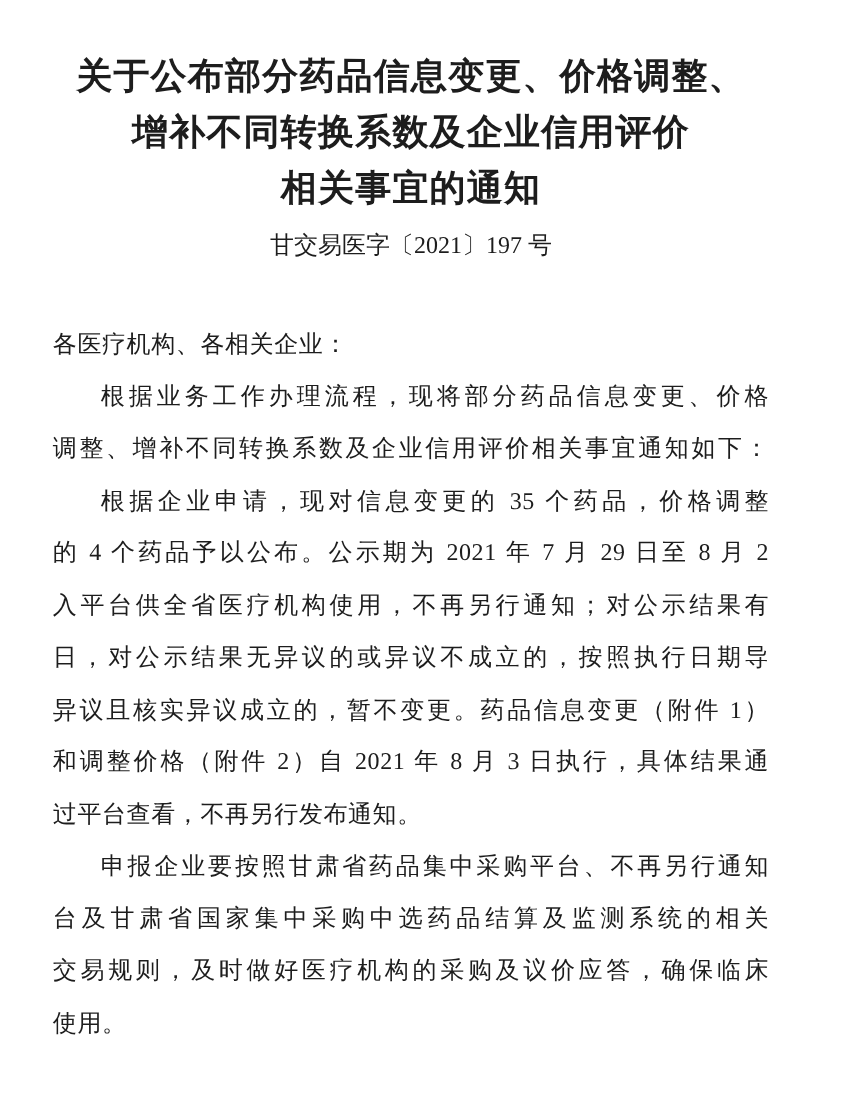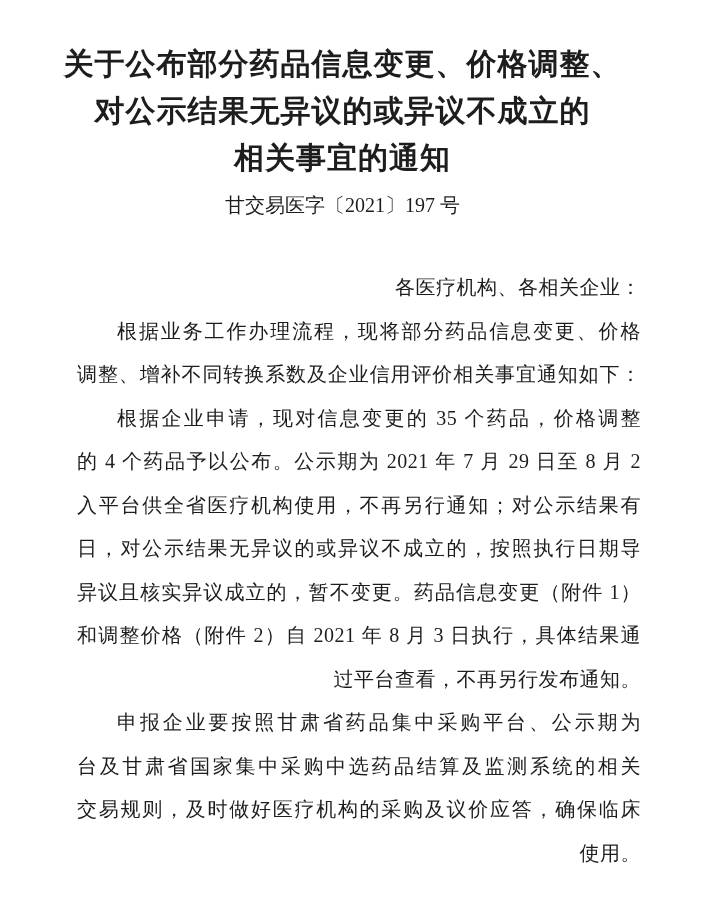--- a/index.html
+++ b/index.html
@@ -35,55 +35,54 @@
     text-align: center;
   }
   .body-text {
     margin-top: 45px;
     font-family: "Liberation Serif", "DejaVu Serif", serif;
     font-size: 20px;
     line-height: 43.5px;
     letter-spacing: 0.5px;
   }
   .line {
-    text-align: right;
+    text-align: left;
   }
   .line.indent {
     text-indent: 2em;
   }
   .line.stretch {
     text-align: justify;
     text-align-last: justify;
-    margin-left: 33px;
   }
   .line.heading {
     font-family: "Liberation Sans", "DejaVu Sans", sans-serif;
     font-weight: 700;
     letter-spacing: 1px;
   }
 </style>
 </head>
 <body>
 
 <div class="page">
   <div class="title">
     <div class="title-line">关于公布部分药品信息变更、价格调整、</div>
-    <div class="title-line">对公示结果无异议的或异议不成立的</div>
+    <div class="title-line">增补不同转换系数及企业信用评价</div>
     <div class="title-line">相关事宜的通知</div>
   </div>
   <div class="doc-number">甘交易医字〔2021〕197 号</div>
   <div class="body-text" id="body-lines">
       <div class="line">各医疗机构、各相关企业：</div>
       <div class="line indent stretch">根据业务工作办理流程，现将部分药品信息变更、价格</div>
       <div class="line stretch">调整、增补不同转换系数及企业信用评价相关事宜通知如下：</div>
       <div class="line indent stretch">根据企业申请，现对信息变更的 35 个药品，价格调整</div>
       <div class="line stretch">的 4 个药品予以公布。公示期为 2021 年 7 月 29 日至 8 月 2</div>
       <div class="line stretch">入平台供全省医疗机构使用，不再另行通知；对公示结果有</div>
       <div class="line stretch">日，对公示结果无异议的或异议不成立的，按照执行日期导</div>
       <div class="line stretch">异议且核实异议成立的，暂不变更。药品信息变更（附件 1）</div>
       <div class="line stretch">和调整价格（附件 2）自 2021 年 8 月 3 日执行，具体结果通</div>
       <div class="line">过平台查看，不再另行发布通知。</div>
-      <div class="line indent stretch">申报企业要按照甘肃省药品集中采购平台、公示期为</div>
+      <div class="line indent stretch">申报企业要按照甘肃省药品集中采购平台、不再另行通知</div>
       <div class="line stretch">台及甘肃省国家集中采购中选药品结算及监测系统的相关</div>
       <div class="line stretch">交易规则，及时做好医疗机构的采购及议价应答，确保临床</div>
       <div class="line">使用。</div>
     </div>
 </div>
 
 </body></html>

